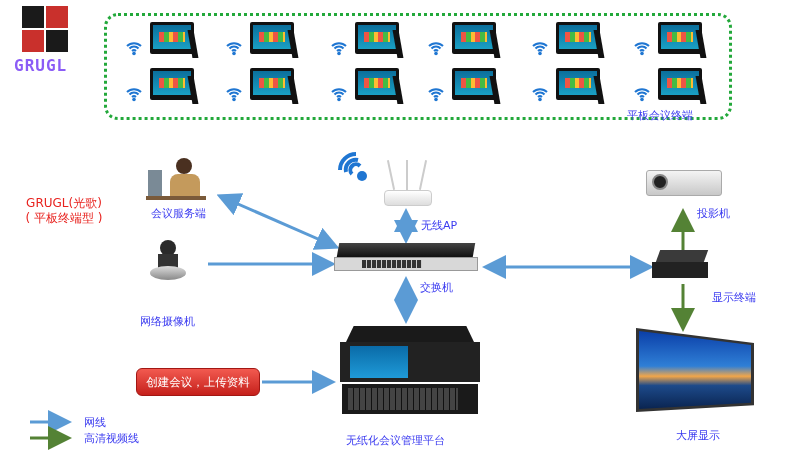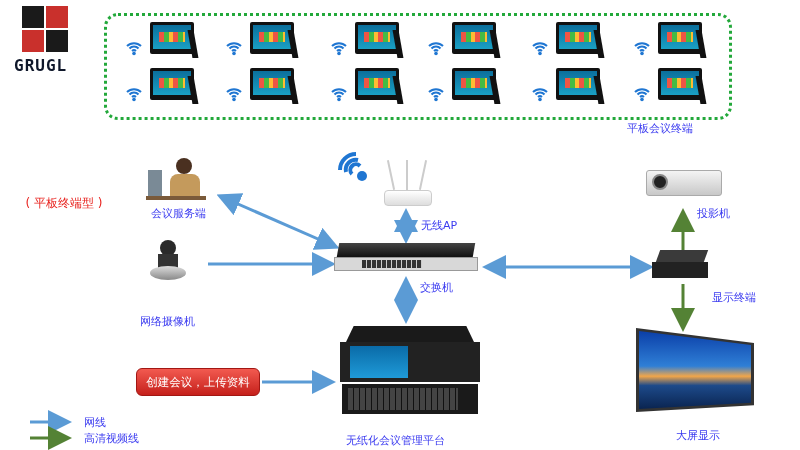--- a/index.html
+++ b/index.html
@@ -1,21 +1,21 @@
 <!DOCTYPE html>
 <html><head>
 <meta charset="utf-8">
 <style>
   html,body{margin:0;padding:0;background:#fff;}
   body{width:800px;height:450px;position:relative;overflow:hidden;font-family:"DejaVu Sans",sans-serif;}
   .abs{position:absolute;}
   .lbl{position:absolute;font-size:11px;color:#3a3af0;font-family:"DejaVu Serif",serif;white-space:nowrap;}
   .logo{left:10px;top:6px;width:80px;height:68px;}
   .logo .sq{position:absolute;width:22px;height:22px;}
-  .logo .word{position:absolute;left:4px;top:50px;font-size:16px;font-weight:bold;letter-spacing:1px;color:#0f172a;font-family:"DejaVu Sans Mono",monospace;}
+  .logo .word{position:absolute;left:4px;top:50px;font-size:16px;font-weight:bold;letter-spacing:1px;color:#8b5cf6;font-family:"DejaVu Sans Mono",monospace;}
   .tablet-zone{left:104px;top:13px;width:628px;height:107px;border:3px dotted #22a83a;border-radius:14px;box-sizing:border-box;}
   .tablet{position:absolute;width:48px;height:36px;}
   .wifi{position:absolute;width:16px;height:16px;}
   .title-red{left:8px;top:196px;width:112px;text-align:center;color:#e8231f;font-size:12px;line-height:15px;font-family:"DejaVu Sans",sans-serif;}
   .redbtn{left:136px;top:368px;width:124px;height:28px;border-radius:6px;background:linear-gradient(#f25a50,#c5201b);border:1px solid #a21713;color:#fff;font-size:11.5px;display:flex;align-items:center;justify-content:center;box-sizing:border-box;}
   svg{position:absolute;left:0;top:0;}
 </style>
 </head>
 <body>
 
@@ -167,21 +167,21 @@
       <div style="position:absolute;left:9px;top:10px;width:26px;height:10px;background:repeating-linear-gradient(90deg,#e54 0 5px,#4b4 5px 10px,#fb3 10px 14px)"></div>
       <div style="position:absolute;left:40px;top:8px;width:6px;height:28px;background:#111;transform:skewX(10deg)"></div>
     </div>
     <div class="wifi" style="left: 634px; top: 86px;"><svg width="16" height="16" viewBox="0 0 16 16" style="position:static">
         <path d="M1,6 A10,10 0 0 1 15,6" stroke="#1f76d2" stroke-width="2" fill="none"></path>
         <path d="M3.5,8.5 A6,6 0 0 1 12.5,8.5" stroke="#1f76d2" stroke-width="2" fill="none"></path>
         <path d="M6,11 A3,3 0 0 1 10,11" stroke="#1f76d2" stroke-width="2" fill="none"></path>
         <circle cx="8" cy="13.5" r="1.8" fill="#1f76d2"></circle>
       </svg></div>
   </div>
-<div class="lbl" style="left:627px;top:121px;">平板会议终端</div>
+<div class="lbl" style="left:627px;top:108px;">平板会议终端</div>
 
 <svg width="800" height="450">
   <defs>
     <marker id="ab" markerWidth="8" markerHeight="8" refX="6" refY="4" orient="auto-start-reverse">
         <path d="M0,0 L8,4 L0,8 z" fill="#5b9bd5"></path>
       </marker>
     <marker id="ag" markerWidth="8" markerHeight="8" refX="6" refY="4" orient="auto">
         <path d="M0,0 L8,4 L0,8 z" fill="#548235"></path>
       </marker>
   </defs>
@@ -191,20 +191,21 @@
   <line x1="406" y1="282" x2="406" y2="318" stroke="#5b9bd5" stroke-width="3" marker-start="url(#ab)" marker-end="url(#ab)"></line>
   <line x1="488" y1="267" x2="648" y2="267" stroke="#5b9bd5" stroke-width="3" marker-start="url(#ab)" marker-end="url(#ab)"></line>
   <line x1="262" y1="382" x2="330" y2="382" stroke="#5b9bd5" stroke-width="3" marker-end="url(#ab)"></line>
   <line x1="683" y1="250" x2="683" y2="214" stroke="#548235" stroke-width="3" marker-end="url(#ag)"></line>
   <line x1="683" y1="284" x2="683" y2="326" stroke="#548235" stroke-width="3" marker-end="url(#ag)"></line>
   <line x1="30" y1="422" x2="66" y2="422" stroke="#5b9bd5" stroke-width="3" marker-end="url(#ab)"></line>
   <line x1="30" y1="438" x2="66" y2="438" stroke="#548235" stroke-width="3" marker-end="url(#ag)"></line>
 </svg>
 
 <div class="abs title-red">
+  <div>GRUGL(光歌)</div>
   <div>( 平板终端型 )</div>
 </div>
 
 <div class="abs" style="left:146px;top:156px;width:64px;height:48px;">
   <div class="abs" style="left:2px;top:14px;width:14px;height:26px;background:#7a8a96;"></div>
   <div class="abs" style="left:30px;top:2px;width:16px;height:16px;border-radius:50%;background:#4a3020;"></div>
   <div class="abs" style="left:24px;top:18px;width:30px;height:24px;border-radius:8px 8px 0 0;background:#c49a5c;"></div>
   <div class="abs" style="left:0;top:40px;width:60px;height:4px;background:#7a5a3a;"></div>
 </div>
 <div class="lbl" style="left:151px;top:206px;">会议服务端</div>

